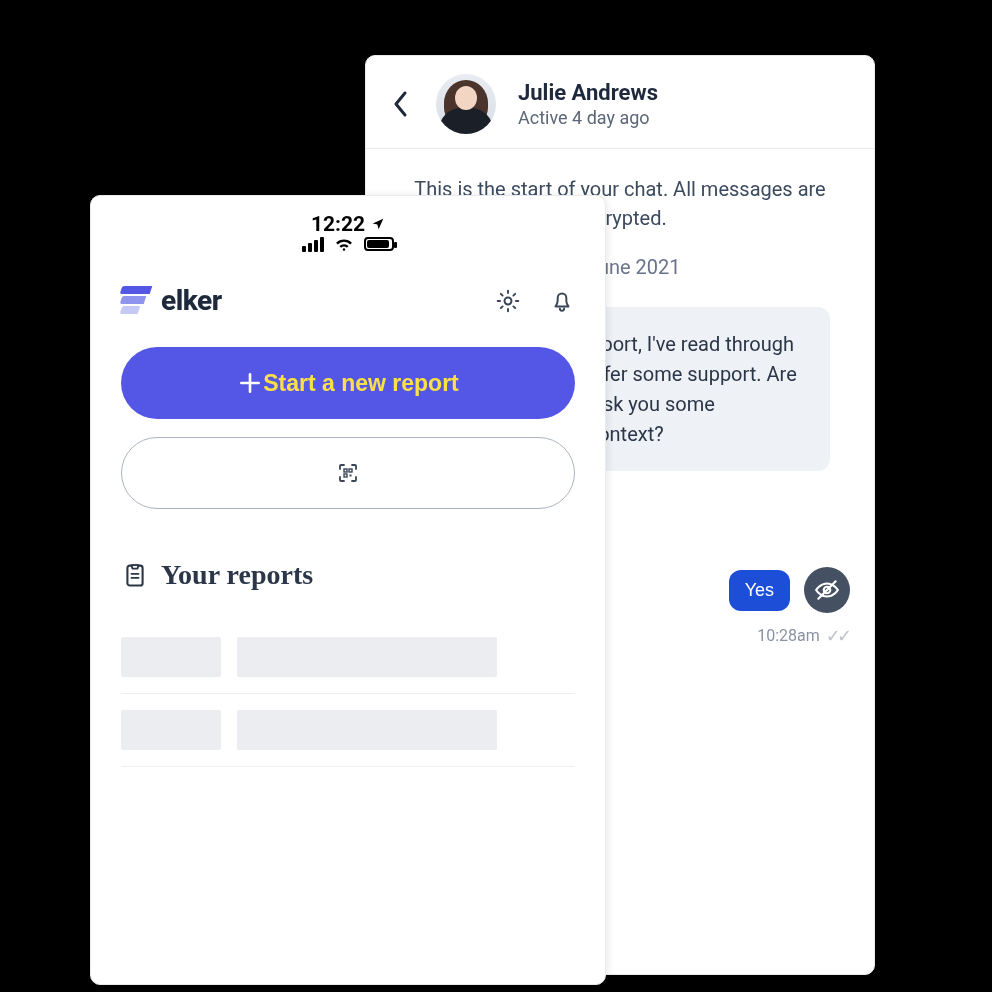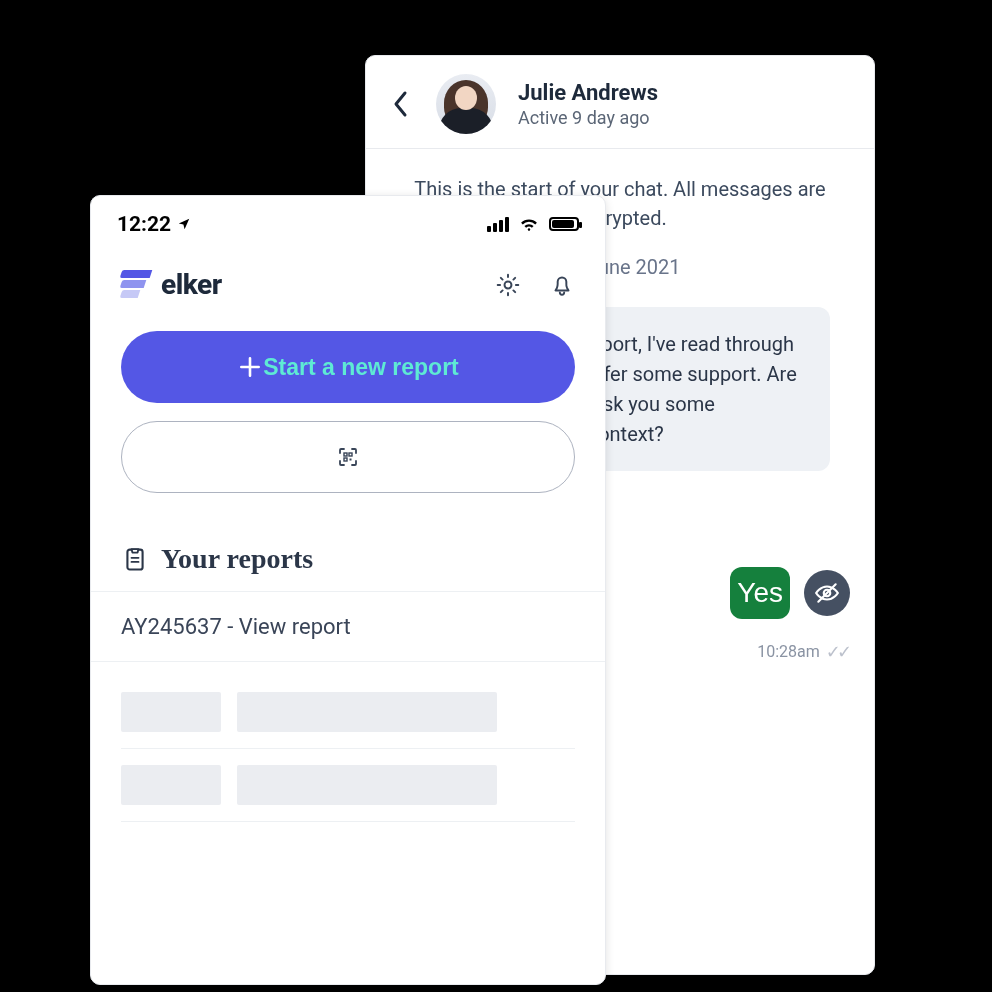--- a/index.html
+++ b/index.html
@@ -96,38 +96,38 @@
   }
   .chat-reply-row {
     position:absolute;
     right:24px;
     top:418px;
     display:flex;
     align-items:center;
     gap:14px;
   }
   .yes-btn {
-    background:#15803d;
+    background:#1d4ed8;
     color:#fff;
     border:none;
     border-radius:12px;
-    padding:10px 7px;
-    font-size:28px;
+    padding:10px 16px;
+    font-size:18px;
     font-weight:500;
   }
   .hide-circle {
     width:46px; height:46px; border-radius:50%;
     background:#455062;
     display:flex; align-items:center; justify-content:center;
     color:#fff;
   }
   .chat-time {
     position:absolute;
     right:26px;
-    top:492px;
+    top:476px;
     font-size:16px;
     color:#8a93a3;
     display:flex; align-items:center; gap:6px;
   }
   .dbl-check { color:#bcc1cc; letter-spacing:-4px; font-size:18px; }
 
   
   .app-card {
     position: absolute;
     left: 90px;
@@ -137,20 +137,21 @@
     background: #fff;
     border-radius: 10px;
     border: 1px solid #e8eaee;
     box-shadow: 0 2px 10px rgba(0,0,0,0.12);
     overflow:hidden;
     z-index:5;
   }
   .statusbar {
     display:flex; justify-content:space-between; align-items:center;
     padding: 16px 26px 10px 26px;
+    flex-direction: column;
   }
   .sb-left { font-size:21px; font-weight:700; color:#000; display:flex; align-items:center; gap:6px;}
   .sb-right { display:flex; align-items:center; gap:10px; }
   .sig-bars { display:inline-flex; align-items:flex-end; gap:2px; }
   .sig-bars span { width:4px; background:#000; border-radius:1px; }
   .sig-bars span:nth-child(1){height:6px}
   .sig-bars span:nth-child(2){height:9px}
   .sig-bars span:nth-child(3){height:12px}
   .sig-bars span:nth-child(4){height:15px}
   .battery {
@@ -172,21 +173,21 @@
     transform: skewX(-18deg);
   }
   .logo-mark span:nth-child(1){top:0;width:30px;background:#5457e5;}
   .logo-mark span:nth-child(2){top:10px;width:24px;background:#8f94ef;}
   .logo-mark span:nth-child(3){top:20px;width:18px;background:#c6c9f6;}
   .logo-text { font-size:28px; font-weight:800; color:#1e2a3b; letter-spacing:-0.5px;text-align:right;}
   .header-icons { display:flex; gap:28px; color:#394558; }
 
   .actions { padding: 20px 30px 0 30px; display:flex; flex-direction:column; gap:18px; }
   .btn-primary {
-    background:#5457e5; color:#5eead4; border:none; border-radius:999px;
+    background:#5457e5; color:#fde047; border:none; border-radius:999px;
     height:72px; display:flex; align-items:center; justify-content:center; gap:0;
     font-size:23px; font-weight:600;
   }
   .btn-outline {
     background:#fff; color:#394558; border:1.5px solid #adb3c0; border-radius:999px;
     height:72px; display:flex; align-items:center; justify-content:center; gap:16px;
     font-size:23px; font-weight:600;
   }
 
   .section-title-row {
@@ -220,21 +221,21 @@
         <path d="M13 3 L4 14 L13 25" stroke="#1e2a3b" stroke-width="3" stroke-linecap="round" stroke-linejoin="round"></path>
       </svg>
     </div>
     <div class="avatar-wrap">
       <div class="avatar-hair"></div>
       <div class="avatar-face2"></div>
       <div class="avatar-body"></div>
     </div>
     <div>
       <div class="chat-name">Julie Andrews</div>
-      <div class="chat-status">Active 9 day ago</div>
+      <div class="chat-status">Active 4 day ago</div>
     </div>
   </div>
   <div class="chat-body">
     <div class="chat-intro">This is the start of your chat. All messages are encrypted.</div>
     <div class="chat-date">16 June 2021</div>
     <div class="chat-msg">Thank you for your report, I've read through it and would like to offer some support. Are you comfortable if I ask you some questions for more context?</div>
     <div class="chat-reply-row">
       <button class="yes-btn">Yes</button>
       <div class="hide-circle">
         <svg width="26" height="26" viewBox="0 0 24 24" fill="none">
@@ -321,23 +322,20 @@
 
   <div class="section-title-row">
     <svg width="28" height="28" viewBox="0 0 24 24" fill="none">
       <rect x="5.5" y="4" width="13" height="17" rx="2" stroke="#2b3648" stroke-width="1.8"></rect>
       <path d="M9 3.5h6l-.8 3H9.8z" stroke="#2b3648" stroke-width="1.6" stroke-linejoin="round" fill="#fff"></path>
       <path d="M9 11h6M9 14.5h6" stroke="#2b3648" stroke-width="1.6" stroke-linecap="round"></path>
     </svg>
     <div class="section-title">Your reports</div>
   </div>
 
-  <div class="report-row">
-    <span>AY245637 - View report</span>
-  </div>
 
   <div class="placeholder-rows">
     <div class="ph-row">
       <div class="ph-cell ph-short"></div>
       <div class="ph-cell ph-long"></div>
     </div>
     <div class="ph-row">
       <div class="ph-cell ph-short"></div>
       <div class="ph-cell ph-long"></div>
     </div>

